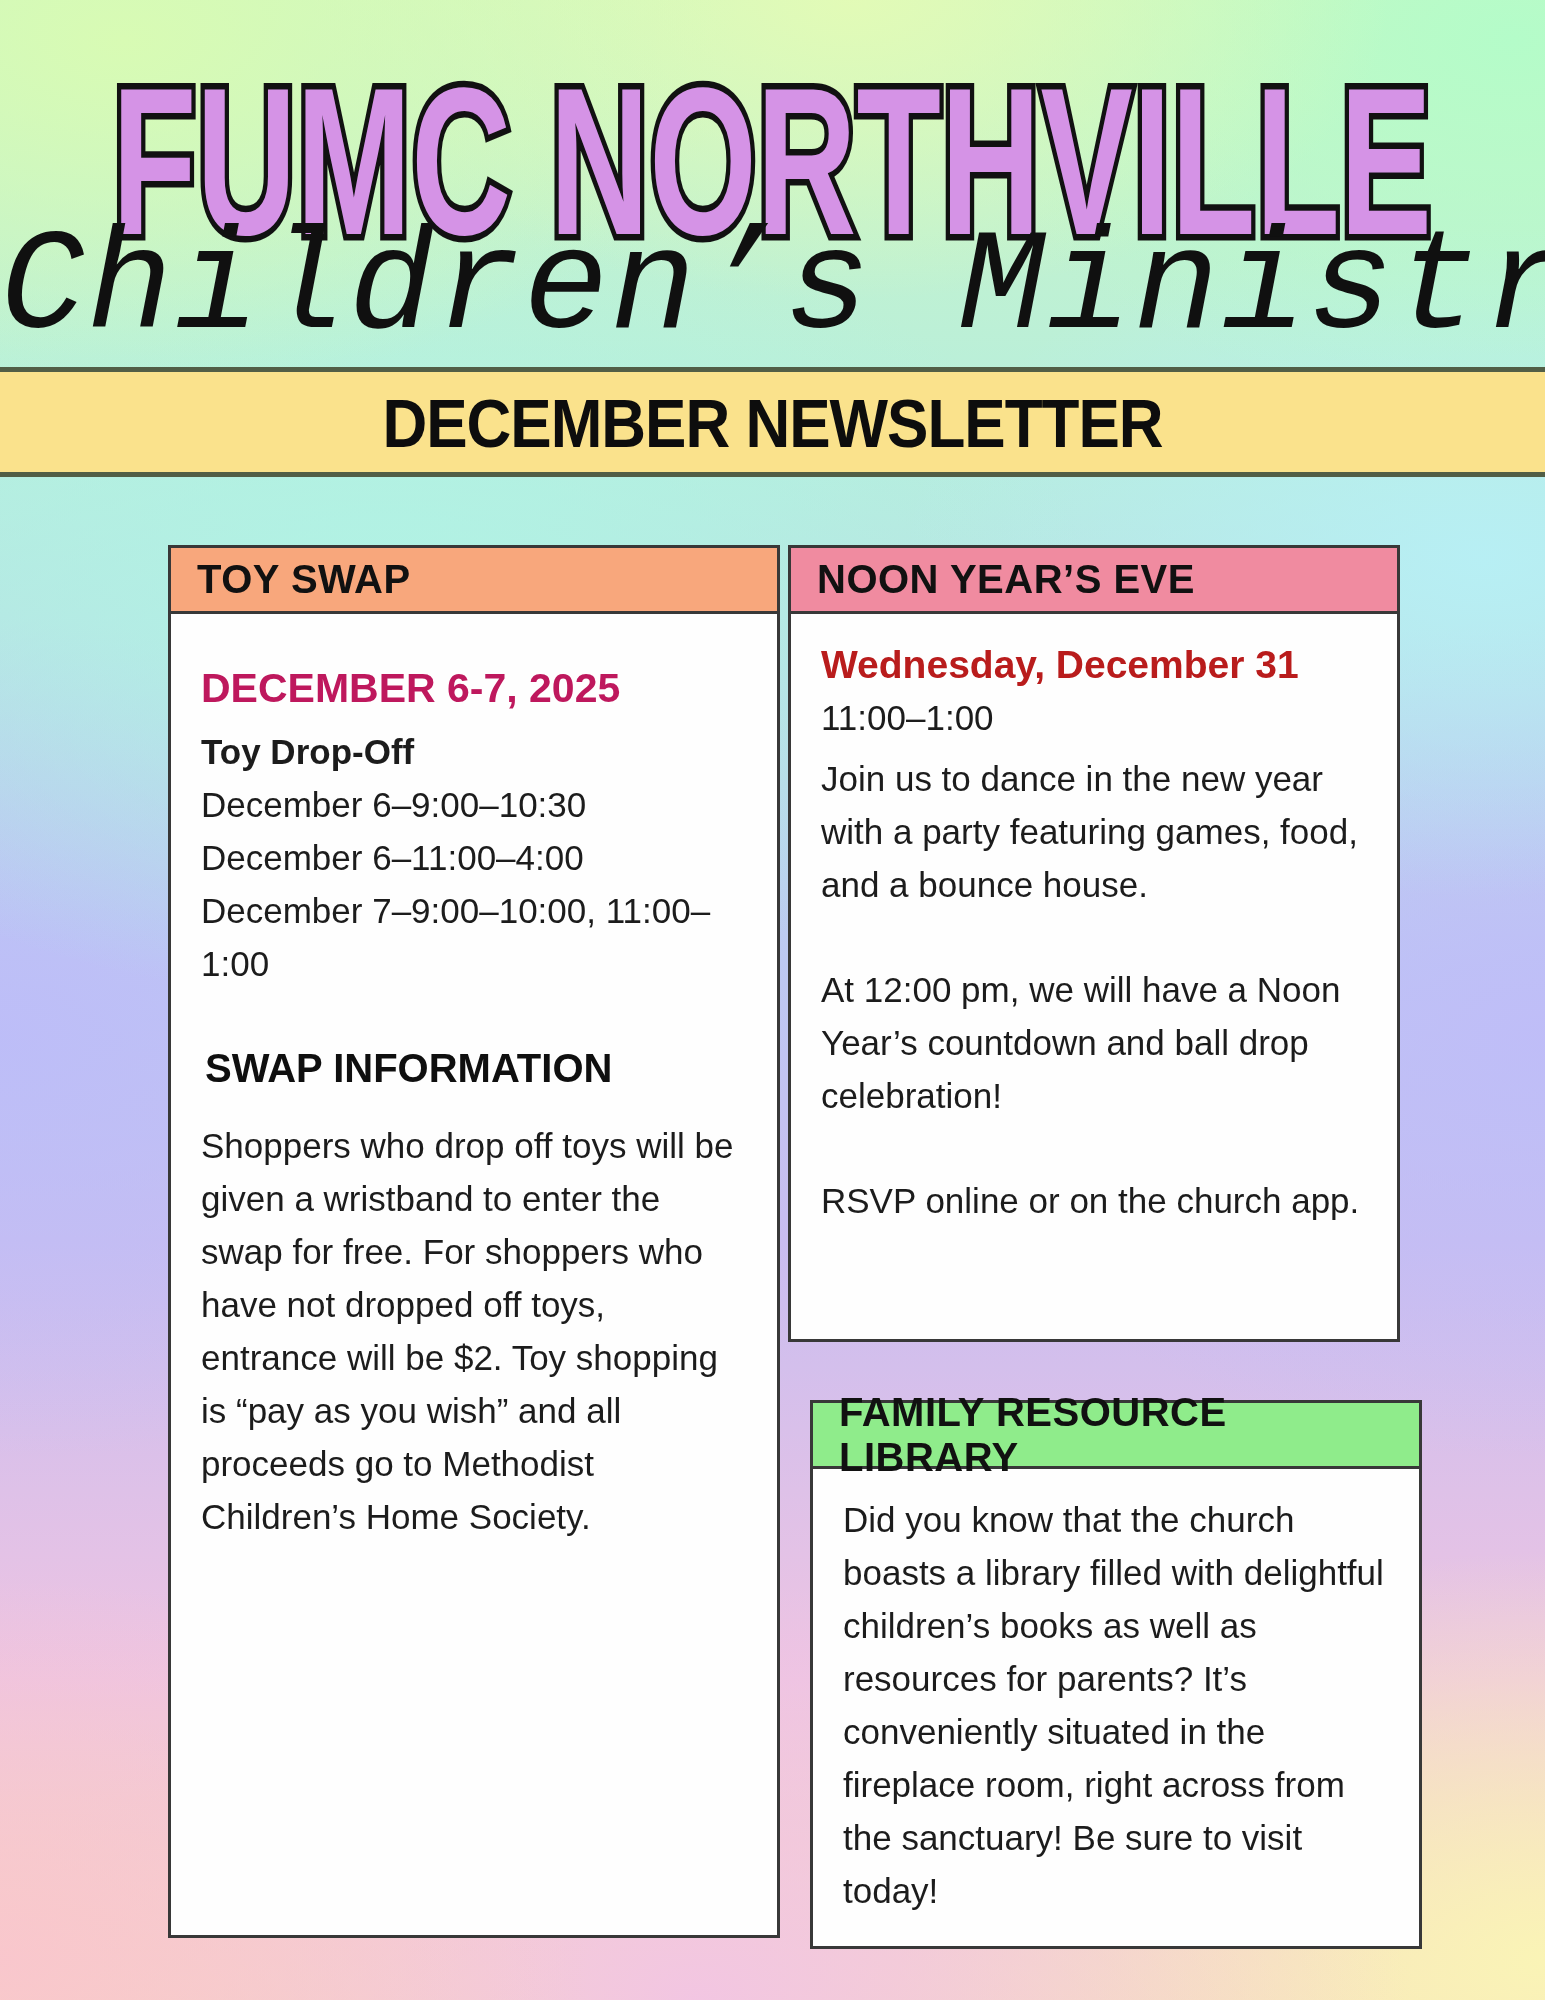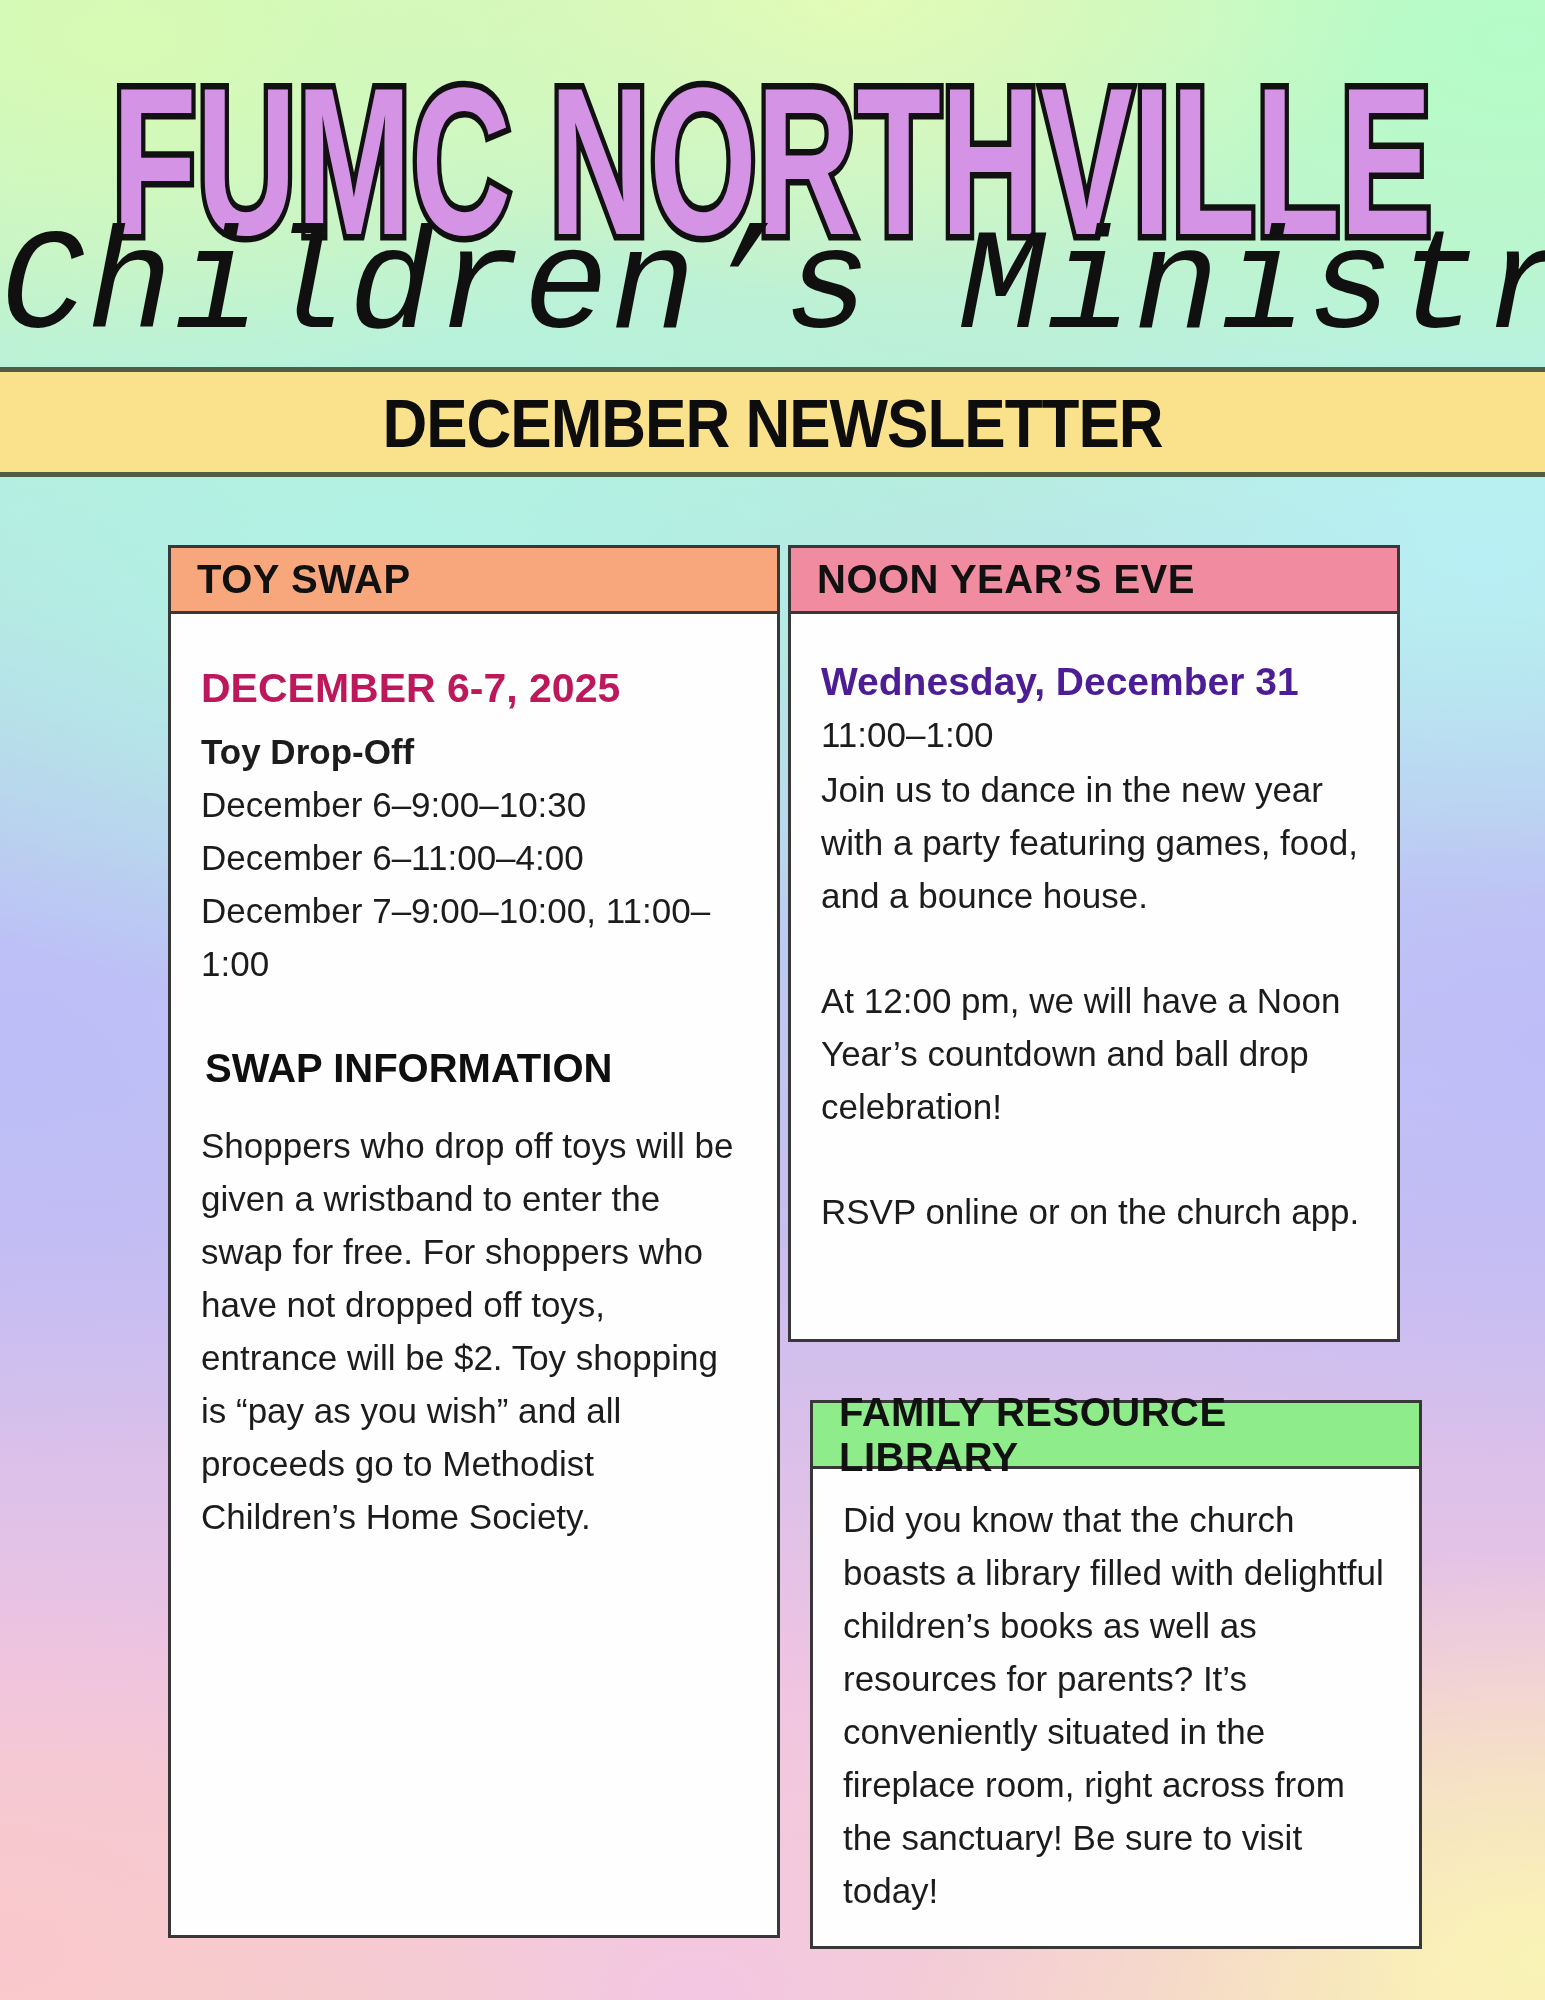--- a/index.html
+++ b/index.html
@@ -78,21 +78,21 @@
   .noon { left:788px; top:545px; width:612px; height:797px; }
   .noon .card-header { background:#f08ba0; }
 
   .library { left:810px; top:1400px; width:612px; height:549px; }
   .library .card-header { background:#8fec8b; }
 
   .date-heading { font-weight:bold; font-size:41px; margin:24px 0 10px; color:#be185d; }
   .bold { font-weight:bold; }
   .info-heading { font-weight:bold; font-size:40px; margin:52px 0 24px; padding-left:4px; color:#0f0f0f; }
   .card-body p { margin:0 0 52px; }
-  .lead-bold { font-weight:bold; font-size:39px; color:#4c1d95;margin-top:17px; }
+  .lead-bold { font-weight:bold; font-size:39px; color:#b91c1c; }
 </style>
 </head>
 <body>
 
 <div class="page">
 
   <svg class="title-svg" viewBox="0 0 1545 205">
     <text x="772" y="188" text-anchor="middle" font-family="Liberation Sans, sans-serif" font-weight="bold" font-size="210" textLength="1320" lengthAdjust="spacingAndGlyphs" fill="#d593e6" stroke="#111111" stroke-width="13" paint-order="stroke">FUMC NORTHVILLE</text>
   </svg>
 
@@ -117,21 +117,21 @@
     </div>
   </div>
 
   <div class="card noon">
     <div class="card-header">
       <span>NOON YEAR’S EVE</span>
     </div>
     <div class="card-body">
       <div class="lead-bold">Wednesday, December 31</div>
       <div>11:00–1:00</div>
-      <p style="margin-top:2px;">Join us to dance in the new year with a party featuring games, food, and a bounce house.</p>
+      <p style="margin-top:8px;">Join us to dance in the new year with a party featuring games, food, and a bounce house.</p>
       <p>At 12:00 pm, we will have a Noon Year’s countdown and ball drop celebration!</p>
       <p>RSVP online or on the church app.</p>
     </div>
   </div>
 
   <div class="card library">
     <div class="card-header">
       <span>FAMILY RESOURCE LIBRARY</span>
     </div>
     <div class="card-body">

